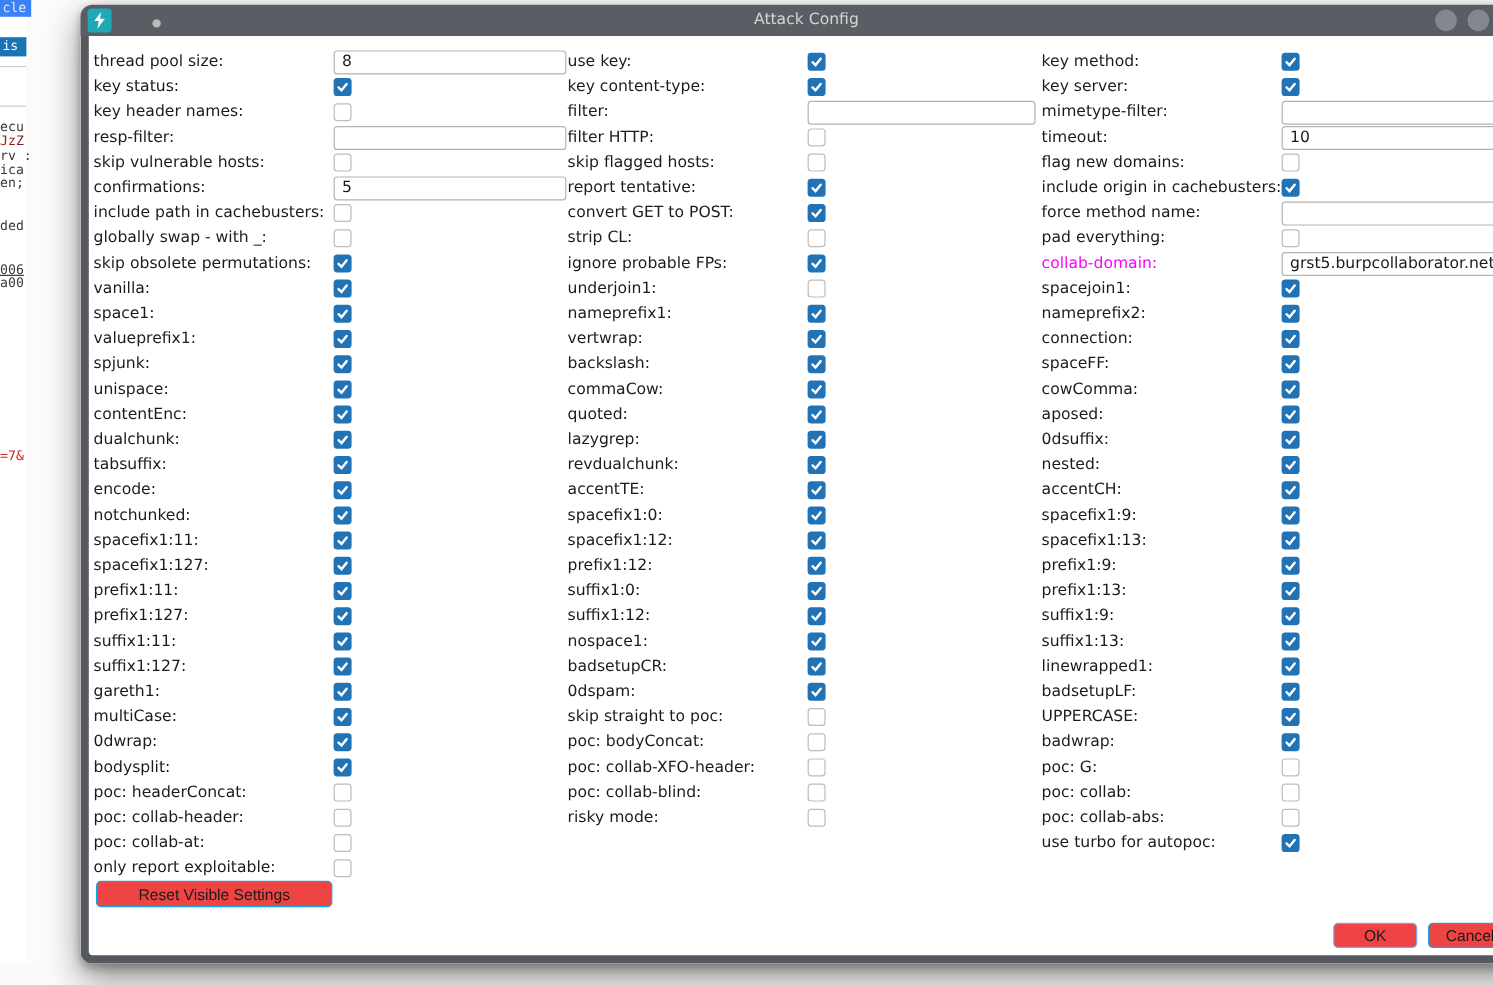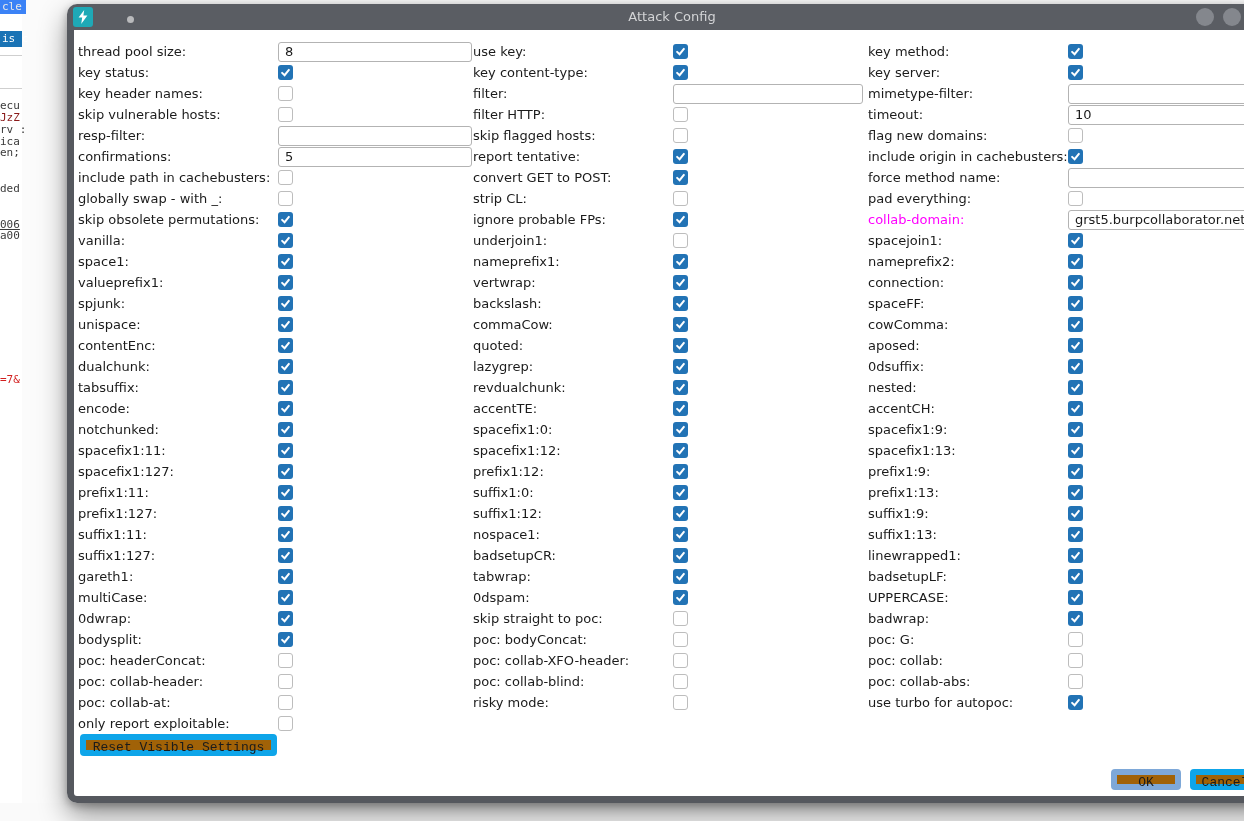--- a/index.html
+++ b/index.html
@@ -42,22 +42,22 @@
   .row { display:flex; align-items:center; height:21px; }
   .row-label { flex:0 0 200px; font-size:13px; color:#1b1b1b; white-space:nowrap; }
   .cb { width:15px; height:15px; border-radius:3px; flex:0 0 auto; }
   .cb.checked { background:#2273b5; display:flex; align-items:center; justify-content:center; }
   .cb.unchecked { background:#ffffff; border:1px solid #bdbdbd; }
   .txt { height:20px; border:1px solid #b3b3b3; border-radius:3px; font-size:13px; color:#1a1a1a;
          padding:0 6px; outline:none; background:#fff; font-family:inherit; }
   .col0 .txt { width:194px; } .col1 .txt { width:190px; } .col2 .txt { width:196px; }
 
   
-  .btn { background:#a16207; border:6px solid #0ea5e9; border-radius:4px; font-size:13px; color:#1b1b1b;
-         font-family:Liberation Mono, monospace; cursor:pointer; }
+  .btn { background:#ef4444; border:1px solid #0ea5e9; border-radius:4px; font-size:13px; color:#1b1b1b;
+         font-family:Liberation Sans, sans-serif; cursor:pointer; }
   .reset-btn { position:absolute; left:6px; top:704px; width:197px; height:22px; }
   .btnbar { position:absolute; right:10px; bottom:6px; display:flex; gap:9px; }
   .ok-btn { width:70px; height:21px; border-color:#7ea8d8; }
   .cancel-btn { width:70px; height:21px; }
 </style>
 </head>
 <body>
 
 <div class="bg-left-strip"></div>
 <div class="bg-top-dark">cle</div>
@@ -108,28 +108,28 @@
             <svg width="11" height="11" viewBox="0 0 12 12">
               <path d="M2.3 6.4 L5 9 L9.7 3.2" stroke="#ffffff" stroke-width="2.2" fill="none" stroke-linecap="round"></path>
             </svg>
           </span>
         </div>
         <div class="row">
           <span class="row-label">key header names:</span>
           <span class="cb unchecked"></span>
         </div>
         <div class="row">
-          <span class="row-label">skip vulnerable hosts:</span>
-          <span class="cb unchecked"></span>
-        </div>
-        <div class="row">
           <span class="row-label">resp-filter:</span>
           <input class="txt" type="text" value="" style="">
         </div>
         <div class="row">
+          <span class="row-label">skip vulnerable hosts:</span>
+          <span class="cb unchecked"></span>
+        </div>
+        <div class="row">
           <span class="row-label">confirmations:</span>
           <input class="txt" type="text" value="5" style="">
         </div>
         <div class="row">
           <span class="row-label">include path in cachebusters:</span>
           <span class="cb unchecked"></span>
         </div>
         <div class="row">
           <span class="row-label">globally swap - with _:</span>
           <span class="cb unchecked"></span>
@@ -487,28 +487,20 @@
         <div class="row">
           <span class="row-label">nospace1:</span>
           <span class="cb checked">
             <svg width="11" height="11" viewBox="0 0 12 12">
               <path d="M2.3 6.4 L5 9 L9.7 3.2" stroke="#ffffff" stroke-width="2.2" fill="none" stroke-linecap="round"></path>
             </svg>
           </span>
         </div>
         <div class="row">
           <span class="row-label">badsetupCR:</span>
-          <span class="cb checked">
-            <svg width="11" height="11" viewBox="0 0 12 12">
-              <path d="M2.3 6.4 L5 9 L9.7 3.2" stroke="#ffffff" stroke-width="2.2" fill="none" stroke-linecap="round"></path>
-            </svg>
-          </span>
-        </div>
-        <div class="row">
-          <span class="row-label">tabwrap:</span>
           <span class="cb checked">
             <svg width="11" height="11" viewBox="0 0 12 12">
               <path d="M2.3 6.4 L5 9 L9.7 3.2" stroke="#ffffff" stroke-width="2.2" fill="none" stroke-linecap="round"></path>
             </svg>
           </span>
         </div>
         <div class="row">
           <span class="row-label">0dspam:</span>
           <span class="cb checked">
             <svg width="11" height="11" viewBox="0 0 12 12">

